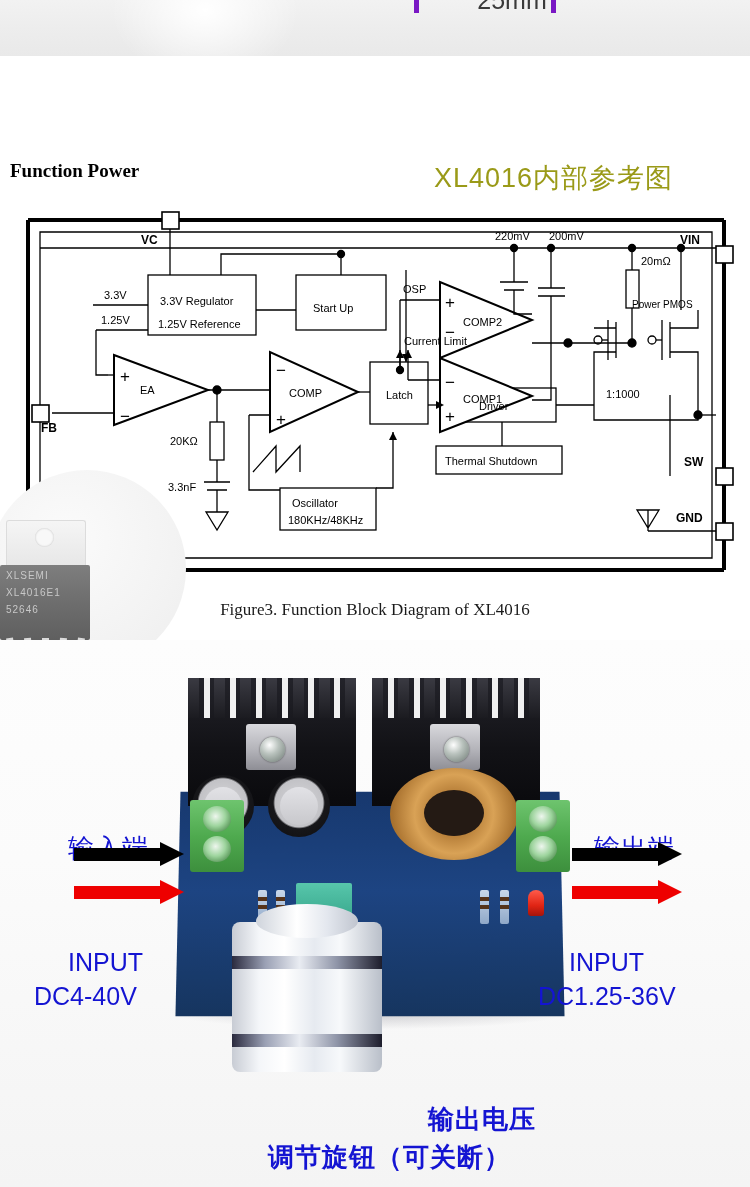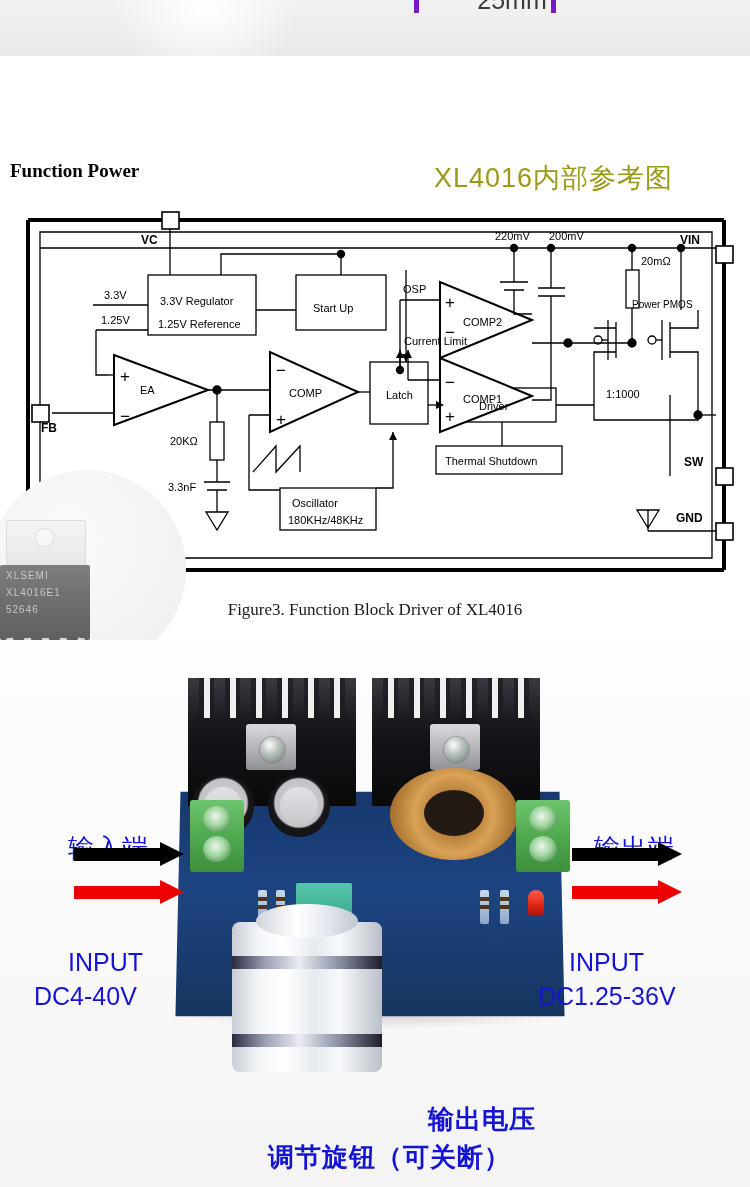--- a/index.html
+++ b/index.html
@@ -305,21 +305,21 @@
       <g fill="#000">
         <polygon points="436,195 428,191 428,199"></polygon>
         <polygon points="392,140 388,148 396,148"></polygon>
         <polygon points="400,140 396,148 404,148"></polygon>
         <polygon points="385,222 381,230 389,230"></polygon>
         <polygon points="398,152 394,144 402,144"></polygon>
       </g>
     </svg>
   </div>
 
-  <div class="figcap">Figure3. Function Block Driver of XL4016</div>
+  <div class="figcap">Figure3. Function Block Diagram of XL4016</div>
 
   <div class="chipwrap">
     <div class="chipcircle"></div>
     <div class="chiptab"></div>
     <div class="chiphole"></div>
     <div class="chipbody"></div>
     <div class="chiptxt a">XLSEMI</div>
     <div class="chiptxt b">XL4016E1</div>
     <div class="chiptxt c">52646</div>
     <div class="pins">

